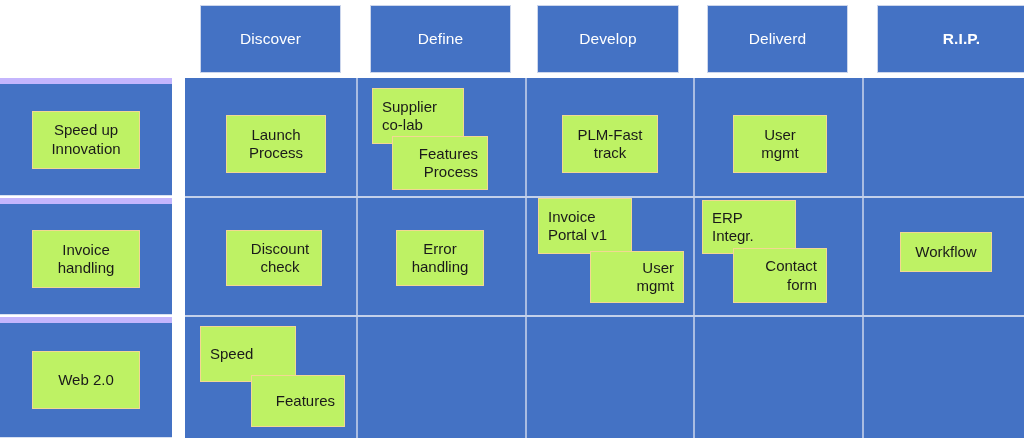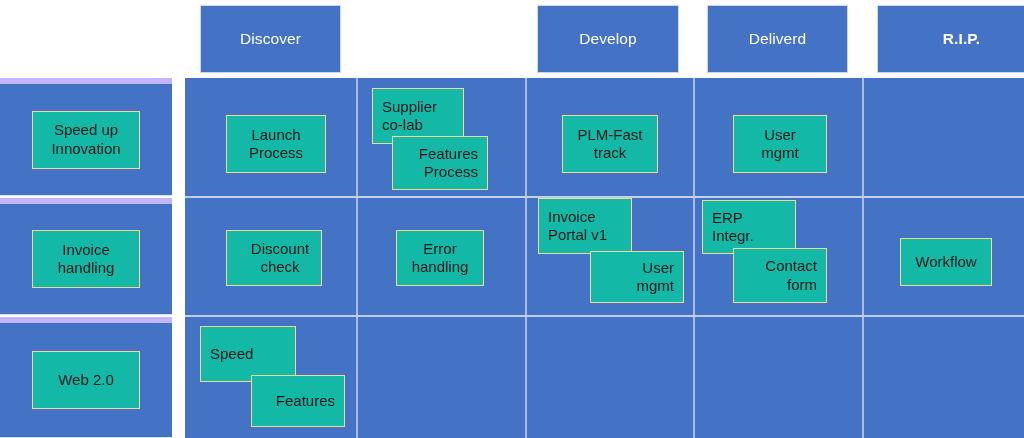--- a/index.html
+++ b/index.html
@@ -69,21 +69,21 @@
     position: absolute;
     left: 0;
     right: 0;
     height: 2px;
     background: #C3D0EA;
   }
 
   
   .card {
     position: absolute;
-    background: #14b8a6;
+    background: #bef264;
     border: 1px solid #F2D893;
     box-sizing: border-box;
     display: flex;
     align-items: center;
     justify-content: center;
     text-align: center;
     color: #1a1a1a;
     font-size: 15px;
     line-height: 1.22;
     padding: 2px 4px;
@@ -106,20 +106,23 @@
   }
 </style>
 </head>
 <body>
 
 <div id="board">
 
   <div class="col-header" style="left:200px; top:5px; width:141px; height:68px;">
     <span>Discover</span>
   </div>
+  <div class="col-header" style="left:370px; top:5px; width:141px; height:68px;">
+    <span>Define</span>
+  </div>
   <div class="col-header" style="left:537px; top:5px; width:142px; height:68px;">
     <span>Develop</span>
   </div>
   <div class="col-header" style="left:707px; top:5px; width:141px; height:68px;">
     <span>Deliverd</span>
   </div>
   <div class="col-header" style="left:877px; top:5px; width:169px; height:68px;font-weight:bold;">
     <span>R.I.P.</span>
   </div>
 
@@ -195,21 +198,21 @@
 
   <div class="card left-al" style="left:702px; top:200px; width:94px; height:54px; z-index:1;">
     <span>ERP
 Integr.</span>
   </div>
   <div class="card right-al" style="left:733px; top:248px; width:94px; height:55px; z-index:2;">
     <span>Contact
 form</span>
   </div>
 
-  <div class="card" style="left:900px; top:238px; width:92px; height:48px;">
+  <div class="card" style="left:900px; top:232px; width:92px; height:40px;">
     <span>Workflow</span>
   </div>
 
   <div class="card left-al" style="left:200px; top:326px; width:96px; height:56px; z-index:1;">
     <span>Speed</span>
   </div>
   <div class="card right-al" style="left:251px; top:375px; width:94px; height:52px; z-index:2;">
     <span>Features</span>
   </div>
 

